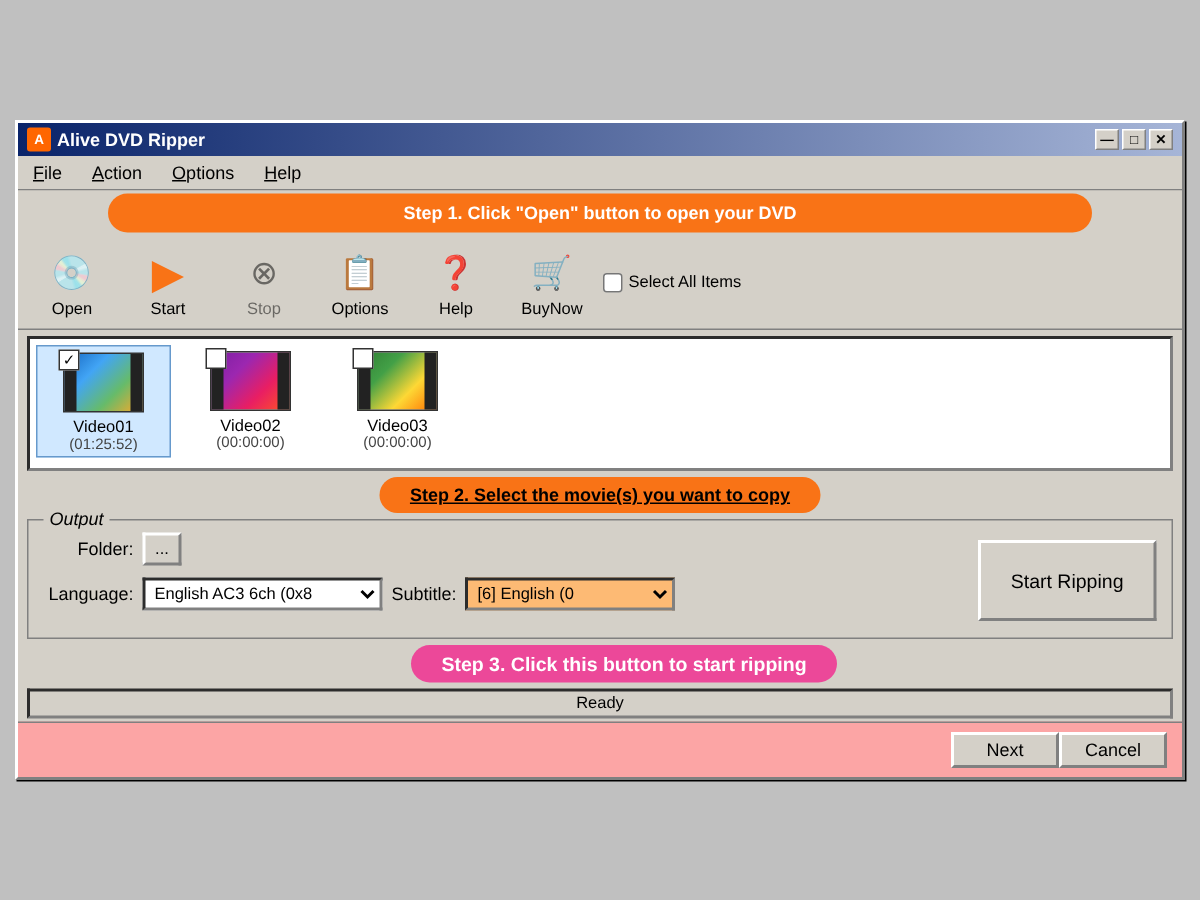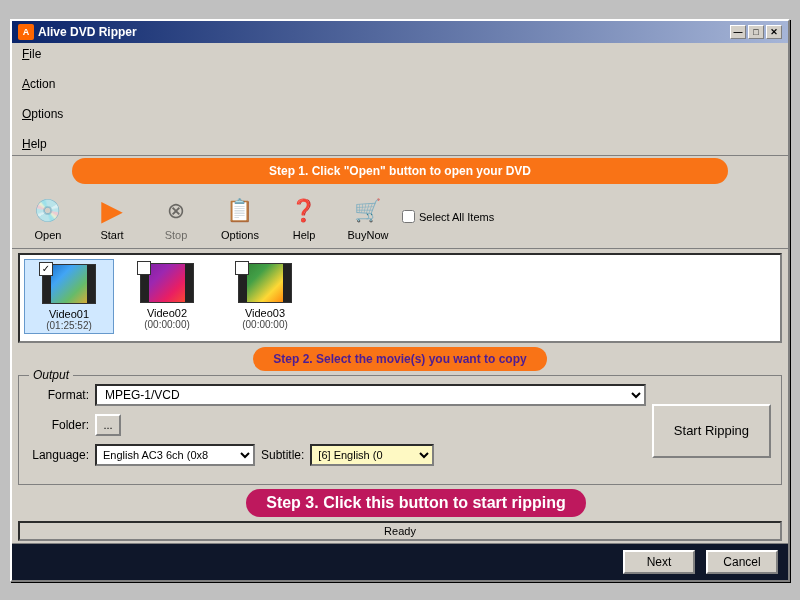--- a/index.html
+++ b/index.html
@@ -74,21 +74,20 @@
       font-weight: bold;
     }
 
     
     .menu-bar {
       background: #d4d0c8;
       padding: 2px 6px;
       display: flex;
       gap: 12px;
       border-bottom: 1px solid #808080;
-      flex-direction: column;
     }
     .menu-item {
       font-size: 12px;
       cursor: pointer;
       padding: 2px 4px;
       color: #000;
       text-decoration: none;
     }
     .underline { text-decoration: underline; }
 
@@ -229,25 +228,26 @@
 
     
     .step2-callout {
       position: relative;
       margin: 0 6px 4px 6px;
       text-align: center;
     }
     .step2-bubble {
       display: inline-block;
       background: #f97316;
-      color: #4c1d95;
+      color: #000000;
       font-weight: bold;
       font-size: 12px;
       padding: 5px 20px;
       border-radius: 20px;
+      text-decoration: underline;
     }
 
     
     .output-group {
       margin: 4px 6px;
       border: 1px solid #808080;
       padding: 8px 10px 10px 10px;
       position: relative;
       background: #d4d0c8;
     }
@@ -321,43 +321,43 @@
       height: 22px;
       font-size: 11px;
       background: white;
       border: 2px inset #808080;
       padding: 0 2px;
       width: 160px;
     }
     .sub-select {
       height: 22px;
       font-size: 11px;
-      background: #fef9c3;
+      background: #fdba74;
       border: 2px inset #808080;
       padding: 0 2px;
-      width: 124px;
+      width: 140px;
     }
     .lang-row {
       display: flex;
       align-items: center;
       gap: 6px;
     }
     .lang-label { font-size: 12px; }
 
     
     .step3-callout {
       text-align: center;
       margin: 4px 6px;
     }
     .step3-bubble {
       display: inline-block;
-      background: #be185d;
+      background: #ec4899;
       color: white;
       font-weight: bold;
-      font-size: 16px;
+      font-size: 13px;
       padding: 5px 20px;
       border-radius: 20px;
       margin-left: 32px;
     }
 
     
     .status-bar {
       margin: 2px 6px;
       padding: 2px 6px;
       background: #d4d0c8;
@@ -365,25 +365,25 @@
       font-size: 11px;
       text-align: center;
       height: 20px;
       display: flex;
       align-items: center;
       justify-content: center;
     }
 
     
     .bottom-bar {
-      background: #0f172a;
+      background: #fca5a5;
       padding: 6px 10px;
       display: flex;
       justify-content: flex-end;
-      gap: 11px;
+      gap: 0;
       border-top: 1px solid #808080;
     }
     .bottom-btn {
       width: 72px;
       height: 24px;
       background: #d4d0c8;
       border: 2px solid #fff;
       border-right-color: #808080;
       border-bottom-color: #808080;
       font-size: 12px;
@@ -492,29 +492,20 @@
   <div class="step2-callout">
     <div class="step2-bubble">Step 2. Select the movie(s) you want to copy</div>
   </div>
 
   <div class="output-group">
     <div class="output-legend">Output</div>
 
     <div style="display:flex; gap:6px;">
       <div style="flex:1;">
 
-        <div class="output-row">
-          <span class="output-label">Format:</span>
-          <select class="output-select">
-            <option>MPEG-1/VCD</option>
-            <option>MPEG-2/DVD</option>
-            <option>AVI</option>
-            <option>MP4</option>
-          </select>
-        </div>
 
         <div class="output-row">
           <span class="output-label">Folder:</span>
           <div class="browse-btn">...</div>
         </div>
 
         <div class="output-row">
           <span class="output-label">Language:</span>
           <div class="lang-row">
             <select class="lang-select">

